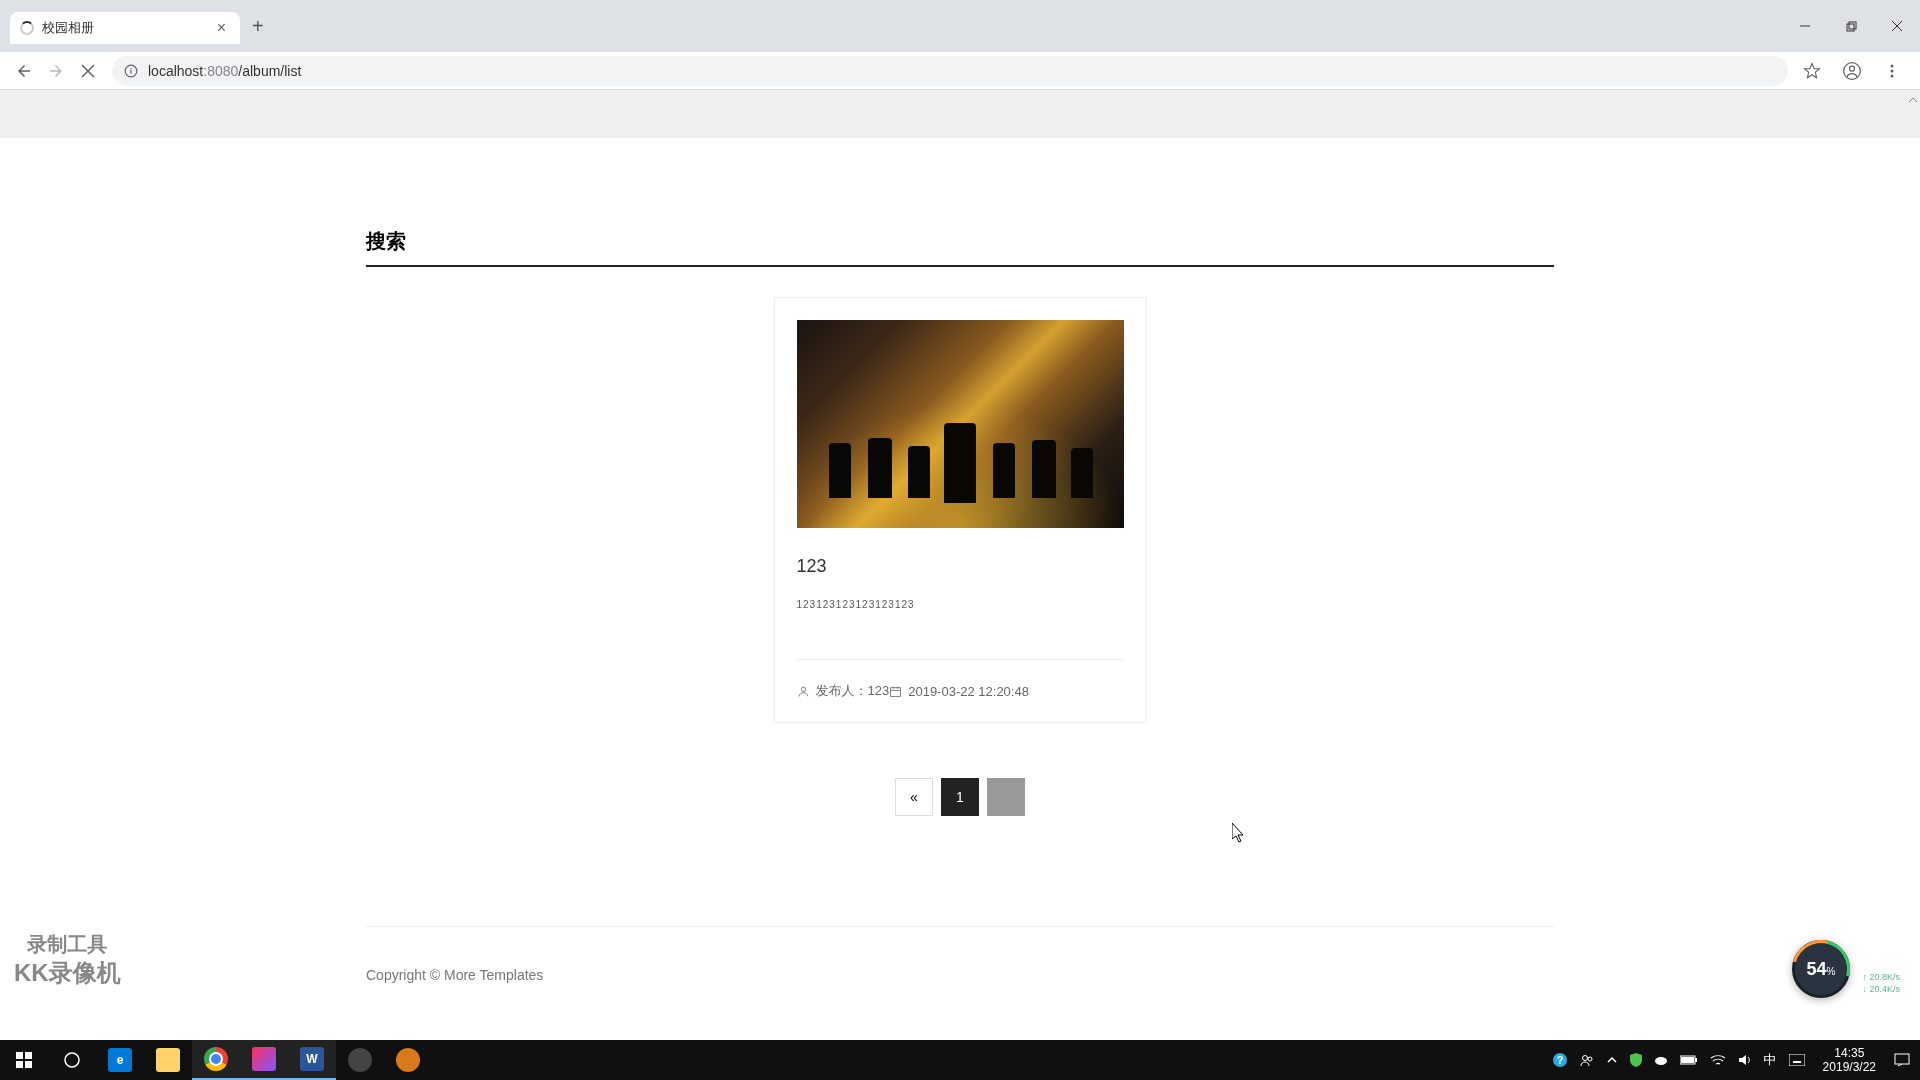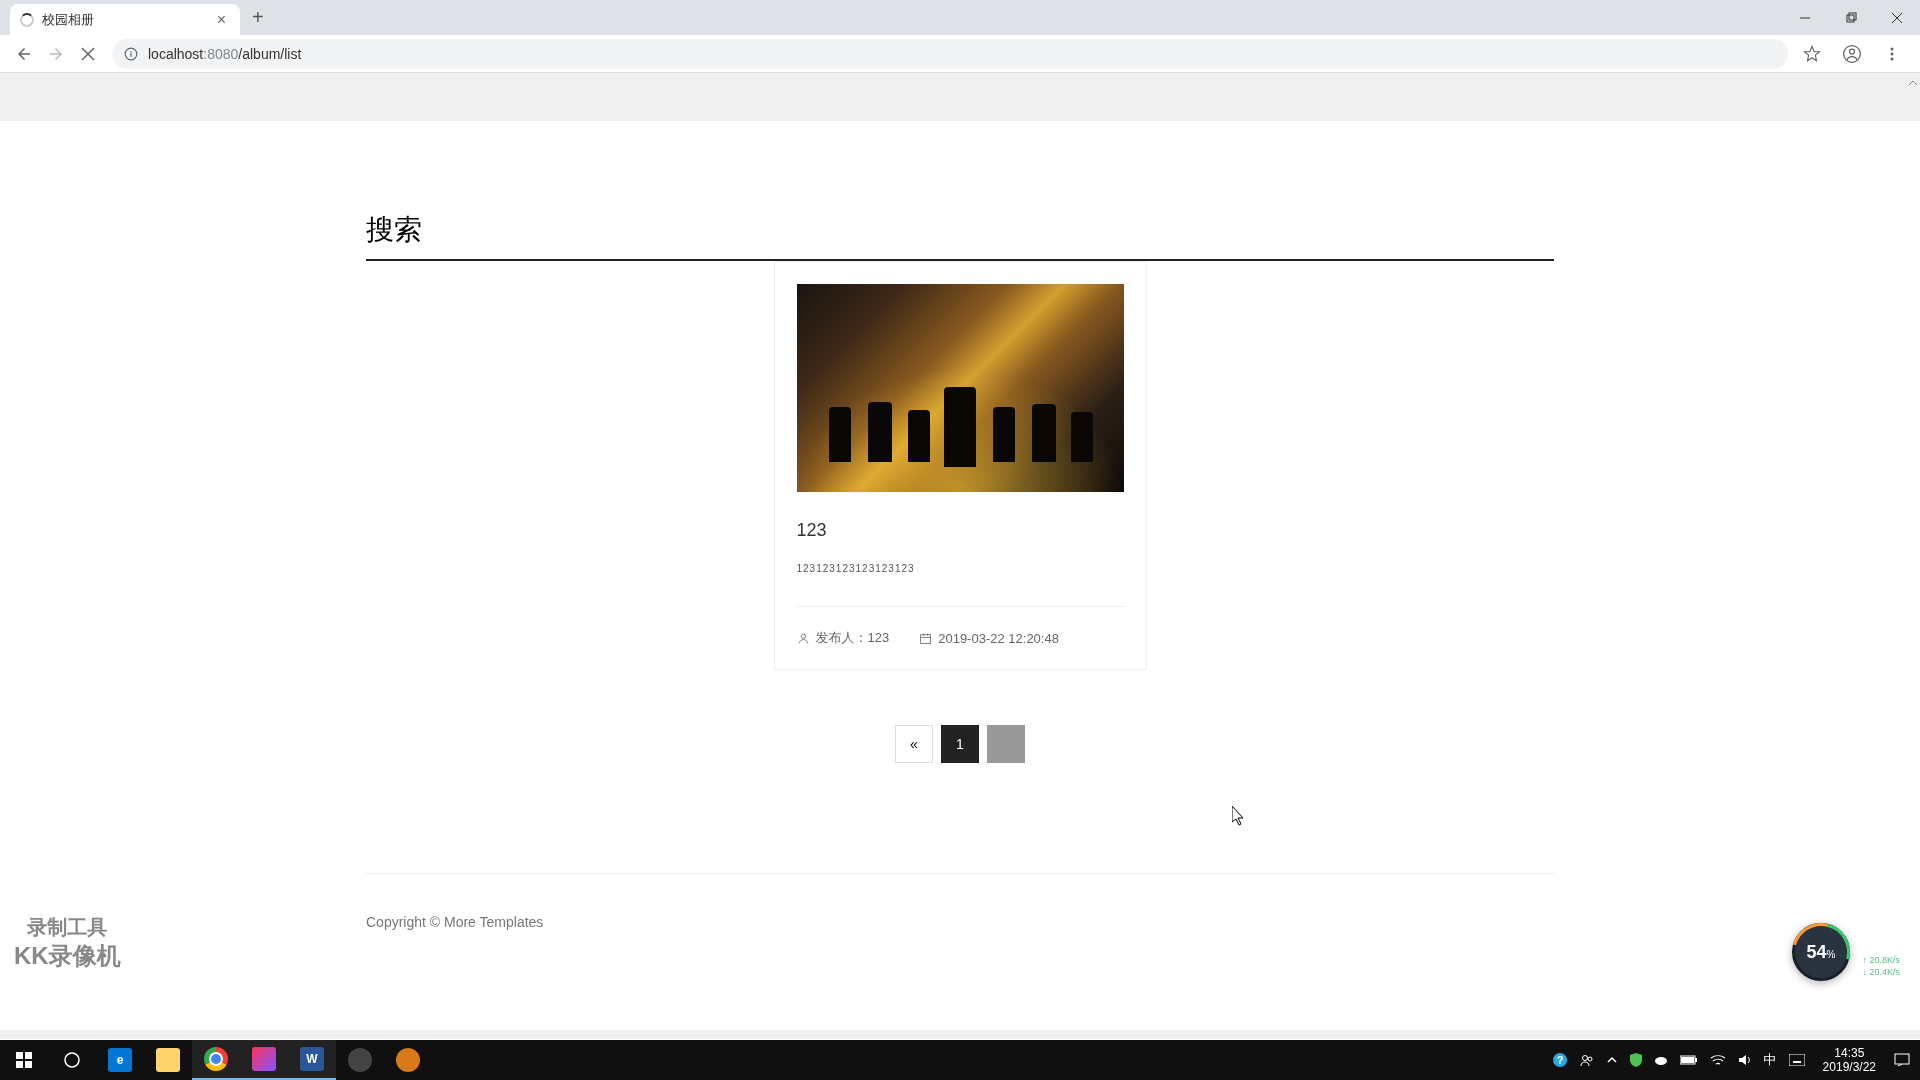--- a/index.html
+++ b/index.html
@@ -1,20 +1,20 @@
 <!DOCTYPE html>
 <html><head>
   <meta charset="utf-8">
   <style>
     * { margin: 0; padding: 0; box-sizing: border-box; }
     body { font-family: "Microsoft YaHei", Arial, sans-serif; background: #fff; overflow: hidden; width: 1920px; height: 1080px; position: relative; }
 
     
     .browser-chrome { background: #dee1e6; }
-    .tab-bar { display: flex; align-items: center; height: 35px; padding-left: 10px; }
+    .tab-bar { display: flex; align-items: center; height: 52px; padding-left: 10px; }
     .tab { background: #fff; border-radius: 8px 8px 0 0; height: 32px; display: flex; align-items: center; padding: 0 10px; margin-top: 4px; min-width: 230px; position: relative; }
     .tab-spinner { width: 14px; height: 14px; border: 2px solid #ccc; border-top-color: #333; border-radius: 50%; margin-right: 8px; }
     .tab-title { font-size: 13px; color: #333; flex: 1; }
     .tab-close { color: #666; font-size: 16px; cursor: pointer; padding: 0 4px; }
     .new-tab { color: #555; font-size: 20px; padding: 0 12px; cursor: pointer; }
     .window-controls { margin-left: auto; display: flex; }
     .window-btn { width: 46px; height: 36px; display: flex; align-items: center; justify-content: center; color: #333; cursor: pointer; }
 
     .address-bar { background: #fff; display: flex; align-items: center; height: 38px; padding: 0 8px; border-bottom: 1px solid #ddd; }
     .nav-btn { width: 32px; height: 32px; display: flex; align-items: center; justify-content: center; color: #5f6368; cursor: pointer; border-radius: 50%; }
@@ -28,42 +28,42 @@
     .right-icons { display: flex; align-items: center; gap: 8px; padding-right: 4px; }
     .right-icons .icon { width: 32px; height: 32px; display: flex; align-items: center; justify-content: center; color: #5f6368; cursor: pointer; }
 
     
     .page-viewport { background: #f0f0f0; height: calc(1080px - 36px - 38px - 40px); overflow: hidden; position: relative; }
     .page-scrollbar-up { position: absolute; right: 0; top: 3px; }
 
     .content-wrap { background: #fff; margin: 48px auto 0; width: 1920px; padding-top: 90px; }
     .container { width: 1188px; margin: 0 auto; }
 
-    .search-title { font-size: 28px; font-weight: normal; border-bottom: 2px solid #222; padding-bottom: 10px; }
+    .search-title { font-size: 20px; font-weight: bold; border-bottom: 2px solid #222; padding-bottom: 10px; margin-bottom: 30px; }
 
     .search-row { display: flex; margin-bottom: 0; }
     .search-input { flex: 1; border: 1px solid #ddd; padding: 12px 14px; font-size: 14px; color: #999; background: #fff; }
     .search-input::placeholder { color: #aaa; }
     .search-btn { width: 42px; background: #111; color: #fff; display: flex; align-items: center; justify-content: center; cursor: pointer; border: none; }
 
     .album-card { width: 373px; border: 1px solid #eee; margin: 0 auto; padding: 22px; background: #fff; }
     .album-img { width: 100%; height: 208px; background: linear-gradient(135deg, #1a1410 0%, #3d2817 20%, #8a5a1f 40%, #d4a030 50%, #8a5a1f 60%, #2a1f15 80%, #0f0a08 100%); position: relative; overflow: hidden; }
     .album-img::before { content: ''; position: absolute; bottom: 0; left: 0; right: 0; height: 60%; background: radial-gradient(ellipse at center bottom, rgba(255,200,50,0.6), transparent 70%); }
     .album-img .sil { position: absolute; bottom: 30px; background:#0a0806; border-radius:4px 4px 0 0; }
     .album-img .s1 { left: 10%; width: 22px; height: 55px; }
     .album-img .s2 { left: 22%; width: 24px; height: 60px; }
     .album-img .s3 { left: 34%; width: 22px; height: 52px; }
     .album-img .sc { left: 45%; width: 32px; height: 80px; bottom: 25px; }
     .album-img .s4 { left: 60%; width: 22px; height: 55px; }
     .album-img .s5 { left: 72%; width: 24px; height: 58px; }
     .album-img .s6 { left: 84%; width: 22px; height: 50px; }
 
     .album-title { font-size: 18px; margin-top: 28px; color: #333; }
     .album-desc { font-size: 10px; color: #555; margin-top: 22px; letter-spacing: 1px; }
-    .album-divider { border-top: 1px solid #eee; margin-top: 32px; padding-top: 22px; display: flex; gap: 30px; font-size: 13px; color: #666; }
+    .album-divider { border-top: 1px solid #eee; margin-top: 49px; padding-top: 22px; display: flex; font-size: 13px; color: #666; }
     .meta-item { display: flex; align-items: center; gap: 6px; }
 
     .pagination { display: flex; justify-content: center; gap: 8px; margin-top: 55px; padding-bottom: 110px; }
     .page-btn { width: 38px; height: 38px; display: flex; align-items: center; justify-content: center; border: 1px solid #ddd; font-size: 14px; cursor: pointer; background:#fff; }
     .page-btn.active { background: #222; color: #fff; border-color: #222; }
     .page-btn.gray { background: #999; border-color: #999; }
 
     .footer-divider { border-top: 1px solid #eee; }
     .footer { padding: 40px 0 100px; font-size: 14px; color: #777; }
 

